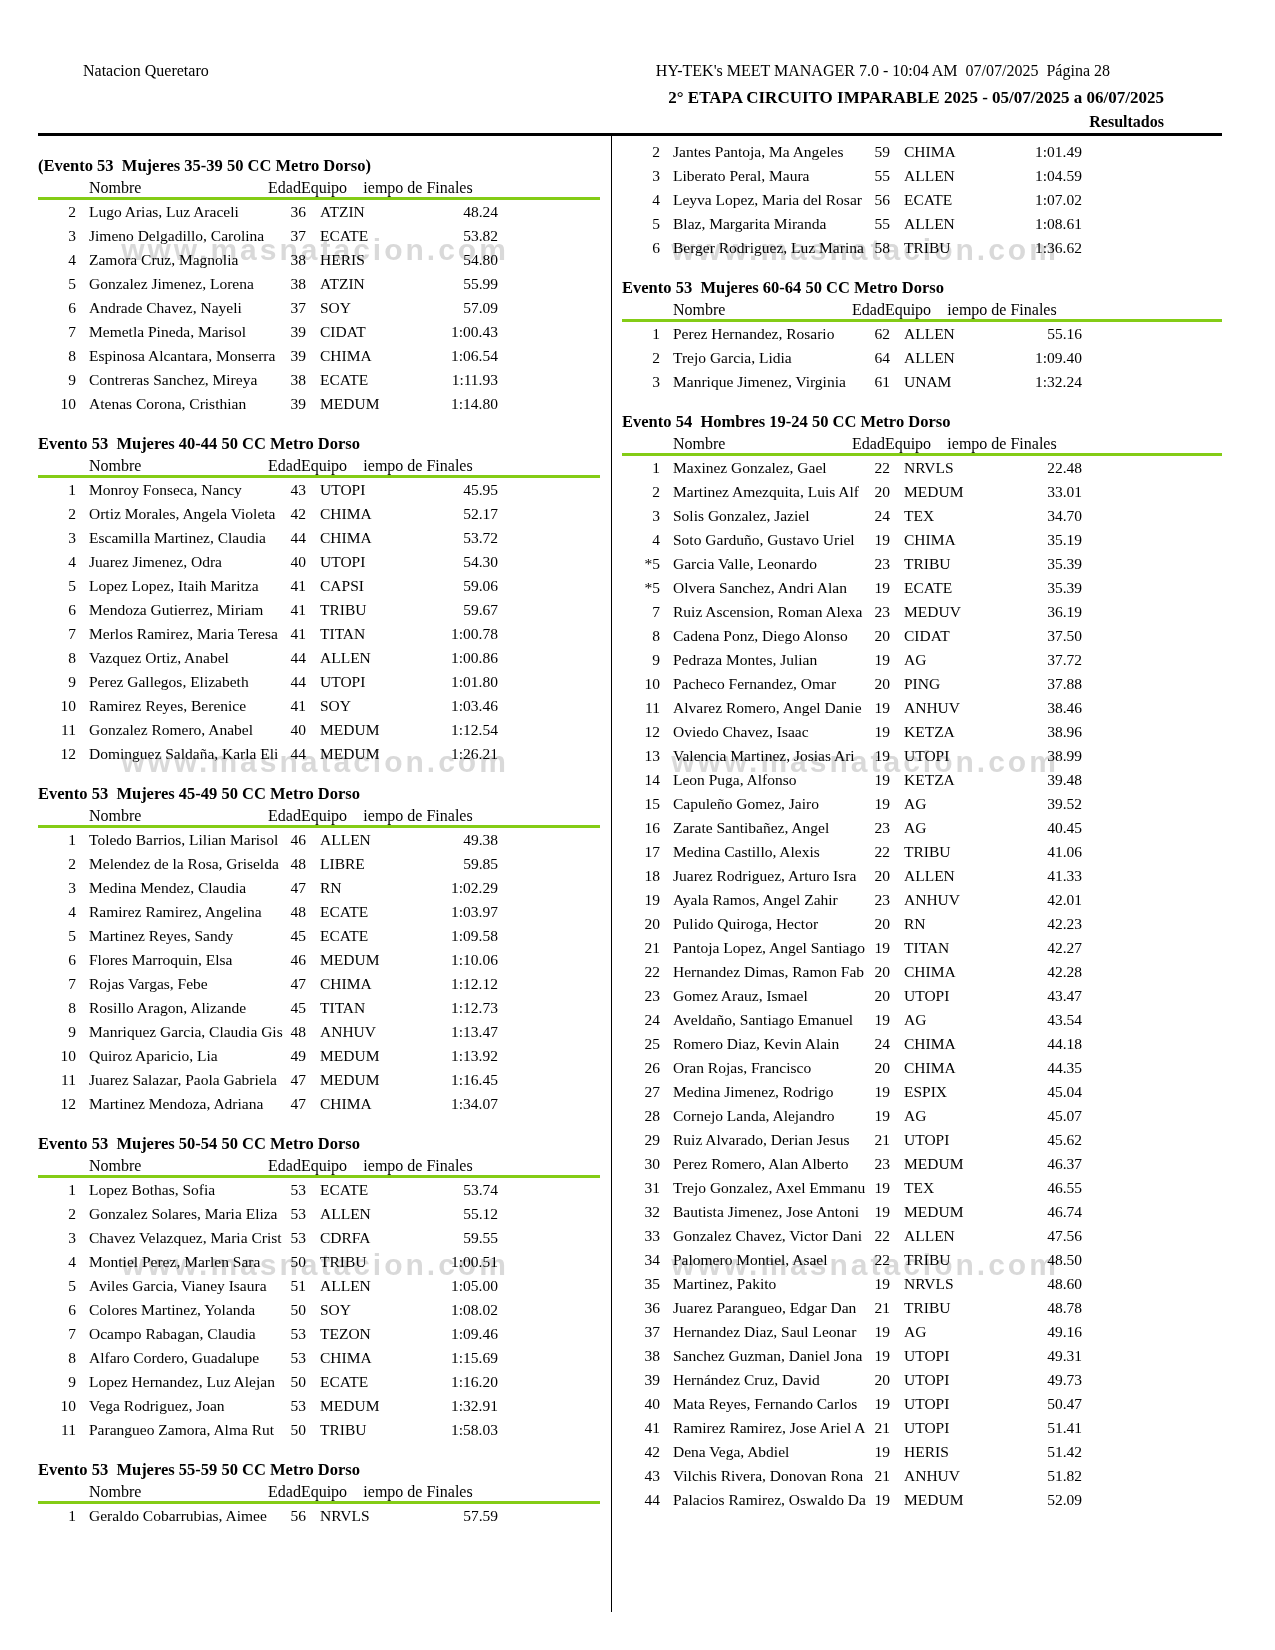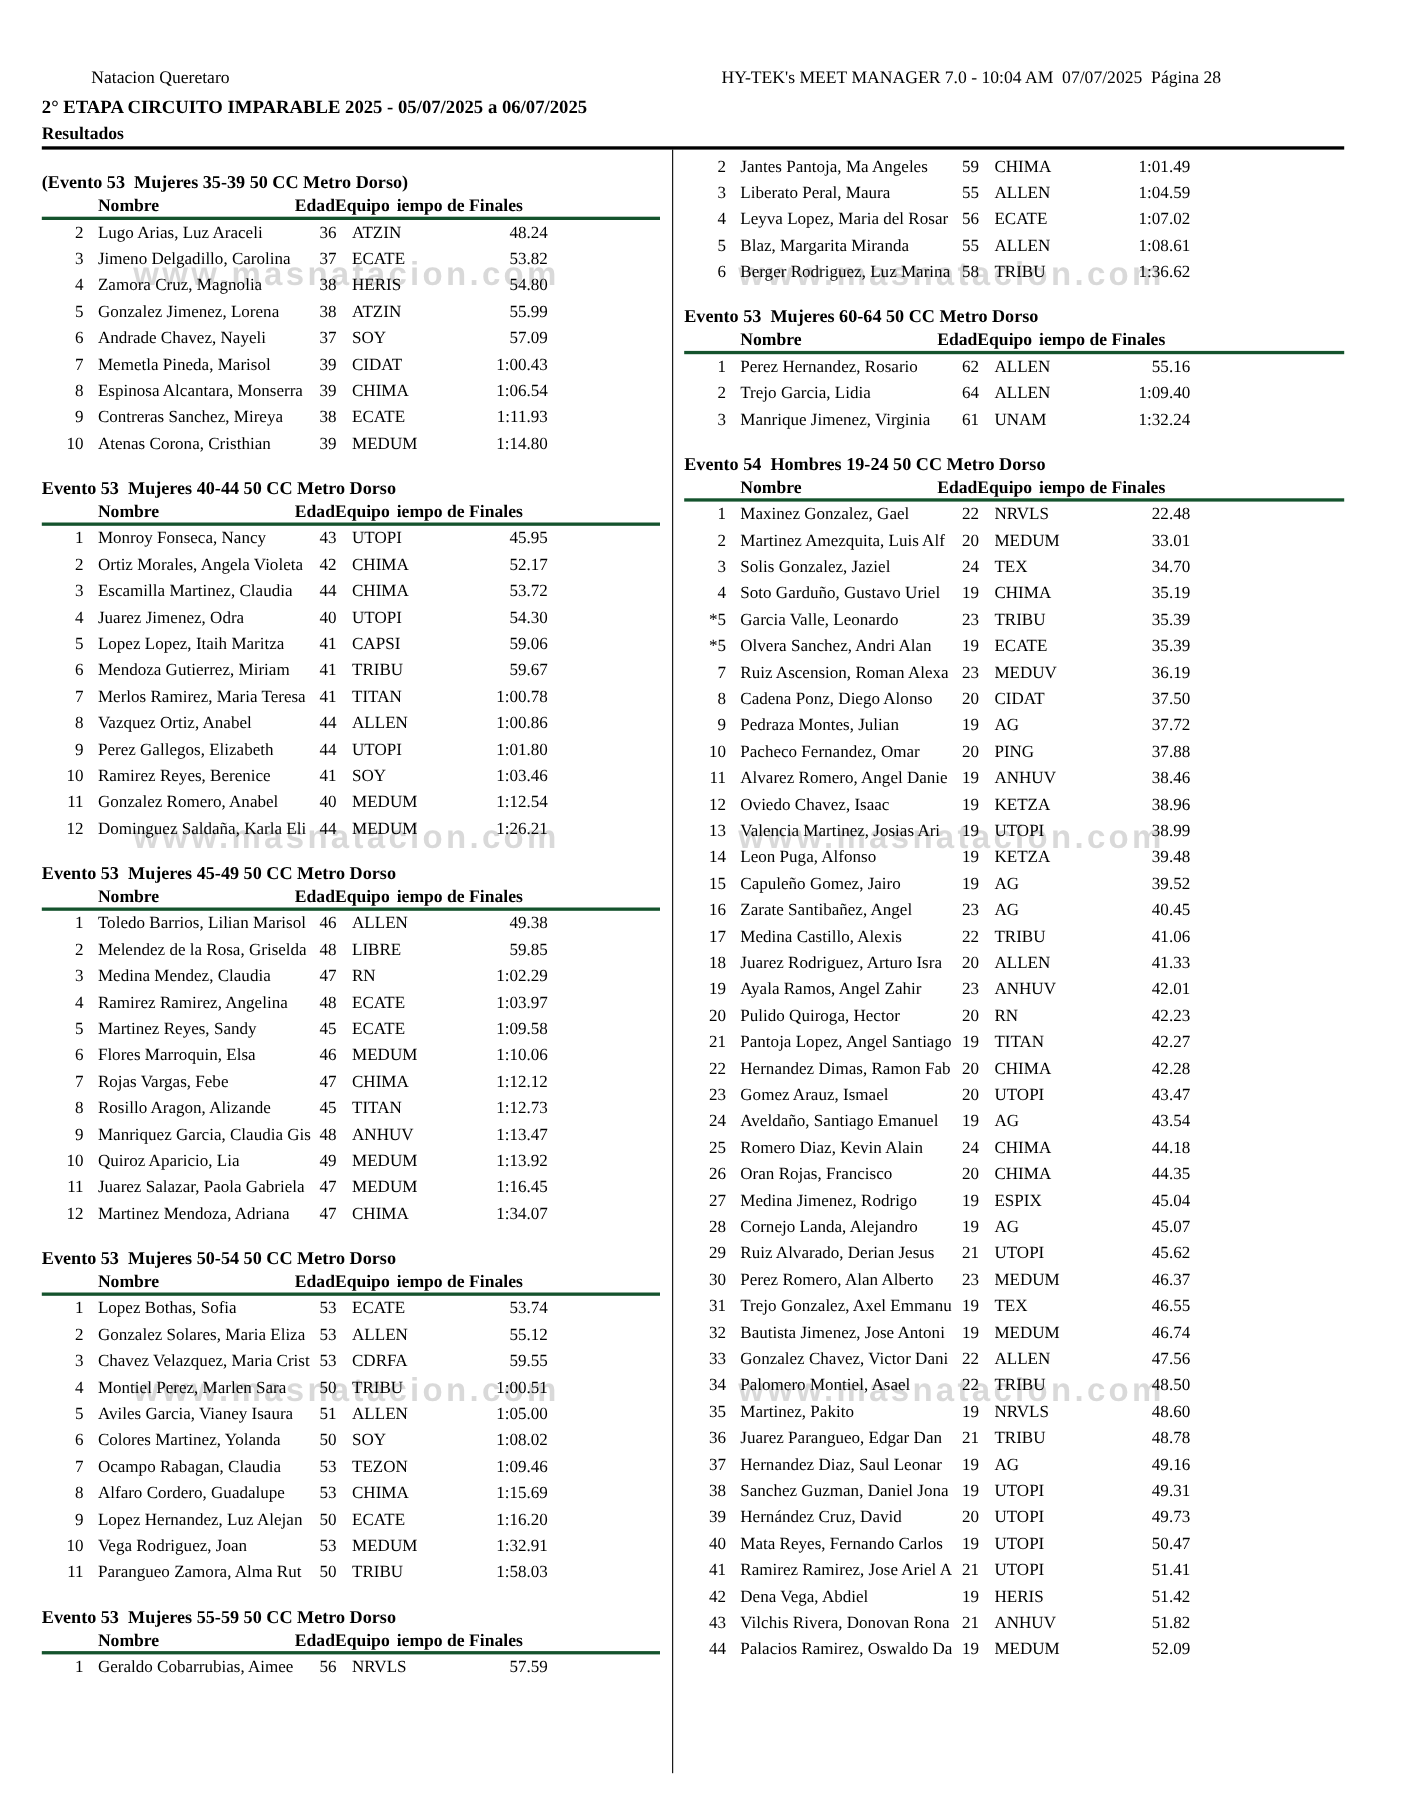--- a/index.html
+++ b/index.html
@@ -5,33 +5,33 @@
   html,body { margin:0; padding:0; }
   body {
     width:1275px; height:1650px;
     background:#ffffff; color:#000;
     font-family:"Liberation Serif", serif;
     position:relative;
     overflow:hidden;
   }
   .hdr-left  { position:absolute; left:38px;  top:62px; font-size:16px; white-space:pre;margin-left:45px; }
   .hdr-right { position:absolute; left:460px; top:62px; width:650px; text-align:right; font-size:16px; white-space:pre; }
-  .doc-title { position:absolute; left:38px; top:88px;  width:1126px; text-align:left; font-weight:bold; font-size:17px; white-space:pre; }
-  .doc-sub   { position:absolute; left:38px; top:113px; width:1126px; text-align:left; font-weight:bold; font-size:16px; }
+  .doc-title { position:absolute; left:38px; top:88px;  width:1126px; text-align:right; font-weight:bold; font-size:17px; white-space:pre; }
+  .doc-sub   { position:absolute; left:38px; top:113px; width:1126px; text-align:right; font-weight:bold; font-size:16px; }
   .toprule   { position:absolute; left:38px; top:133px; width:1184px; height:3px; background:#000; }
   .divider   { position:absolute; left:611px; top:136px; width:1px; height:1476px; background:#000; }
 
   .col { position:absolute; top:140px; }
   .col-left  { left:38px;  width:562px; }
   .col-right { left:622px; width:600px; }
 
   .section { position:relative; }
   .section:not(:first-child) { margin-top:14px; }
   .sec-title { font-weight:bold; font-size:16.5px; line-height:28px; height:28px; white-space:pre;margin-top:12px; }
-  .sec-head  { position:relative; height:17px; border-bottom:3px solid #14532d; font-weight:bold; font-size:16px; }
+  .sec-head  { position:relative; height:17px; border-bottom:3px solid #84cc16; font-weight:normal; font-size:16px; }
   .sec-head span { position:absolute; bottom:0; white-space:pre; }
   .h-name    { left:51px; }
   .h-ageteam { left:230px; }
   .h-time    { left:300px; width:160px; text-align:center; }
 
   .row { position:relative; height:24px; font-size:15.5px; line-height:24px; }
   .c-place { position:absolute; left:0;    width:38px;  text-align:right; }
   .c-name  { position:absolute; left:51px; width:228px; white-space:nowrap; overflow:hidden; }
   .c-age   { position:absolute; left:240px; width:28px; text-align:right; }
   .c-team  { position:absolute; left:282px; white-space:nowrap; }

